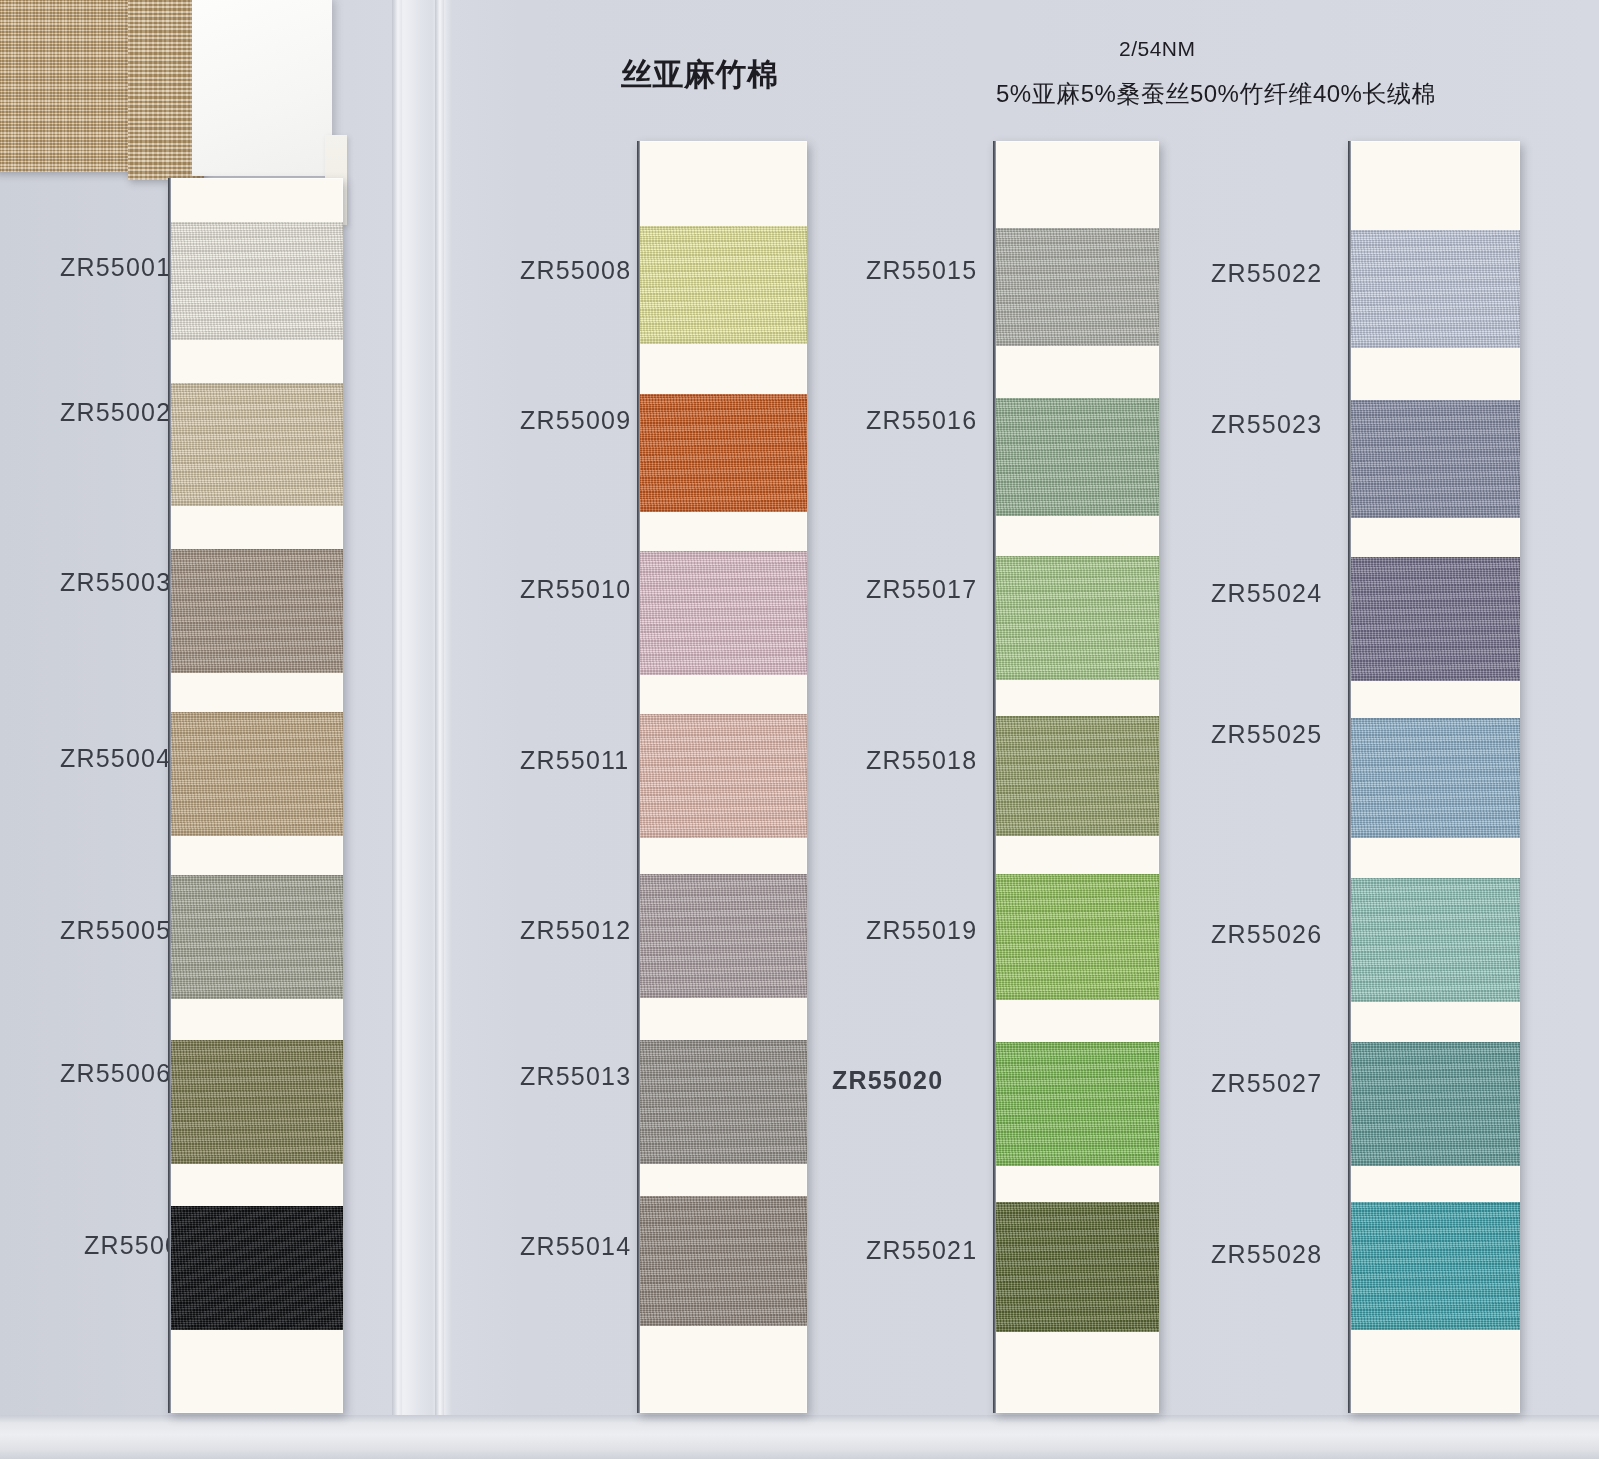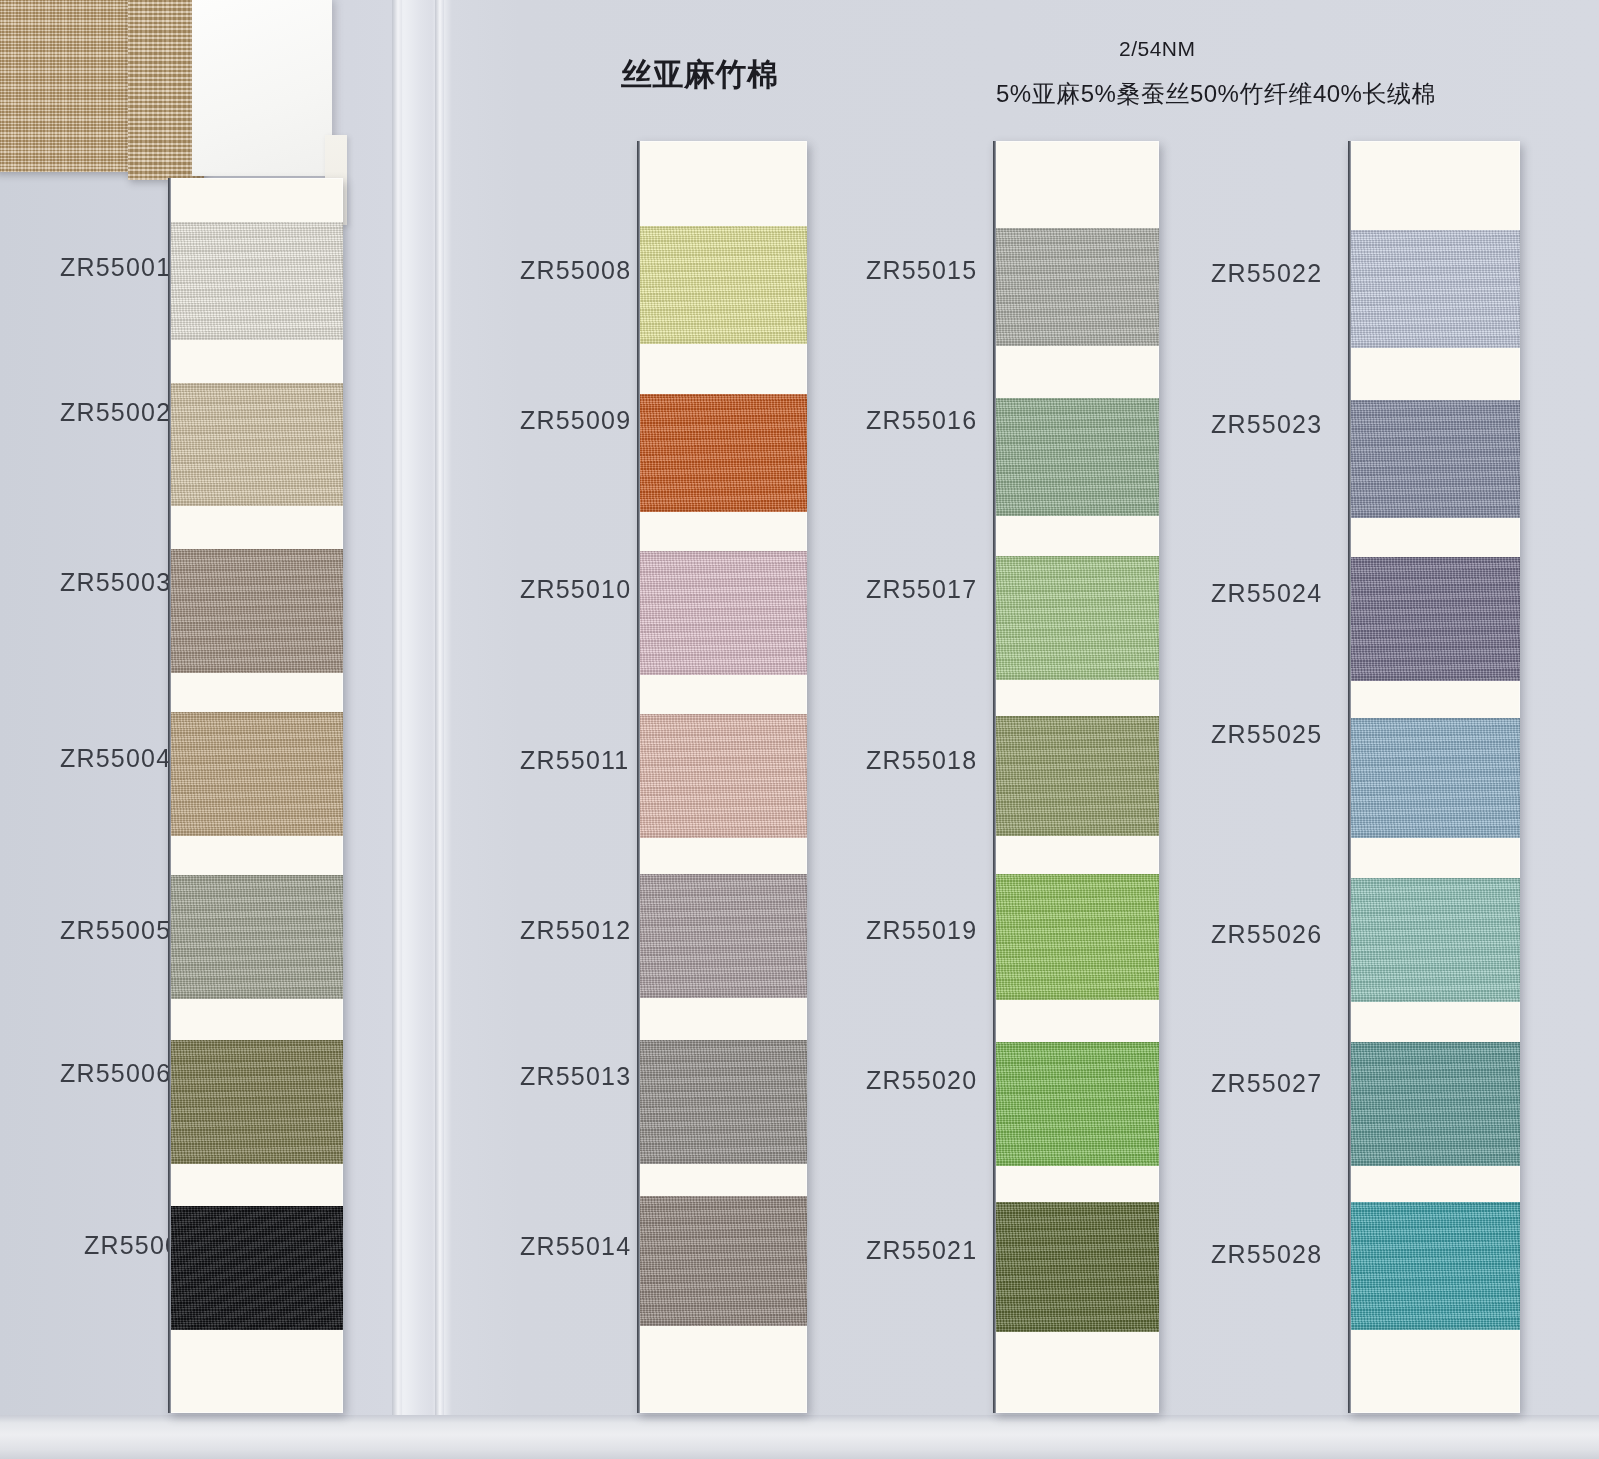--- a/index.html
+++ b/index.html
@@ -148,21 +148,21 @@
       <div class="yarn" style="background-color: rgb(228, 189, 177); top: 573px; height: 124px;"></div>
       <div class="yarn" style="background-color: rgb(173, 161, 164); top: 733px; height: 124px;"></div>
       <div class="yarn" style="background-color: rgb(148, 144, 140); top: 899px; height: 124px;"></div>
       <div class="yarn" style="background-color: rgb(147, 135, 127); top: 1055px; height: 130px;"></div>
     </div>
     <div class="lbl" style="left: 866px; top: 256px;">ZR55015</div>
     <div class="lbl" style="left: 866px; top: 406px;">ZR55016</div>
     <div class="lbl" style="left: 866px; top: 575px;">ZR55017</div>
     <div class="lbl" style="left: 866px; top: 746px;">ZR55018</div>
     <div class="lbl" style="left: 866px; top: 916px;">ZR55019</div>
-    <div class="lbl" style="left: 866px; top: 1066px;">ZR55020</div>
+    <div class="lbl" style="left: 832px; top: 1066px; font-weight: bold;">ZR55020</div>
     <div class="lbl" style="left: 866px; top: 1236px;">ZR55021</div>
     <div class="card" style="left: 993px; top: 141px; width: 166px; height: 1272px;">
       <div class="yarn" style="background-color: rgb(176, 178, 170); top: 87px; height: 118px;"></div>
       <div class="yarn" style="background-color: rgb(148, 177, 147); top: 257px; height: 118px;"></div>
       <div class="yarn" style="background-color: rgb(168, 203, 140); top: 415px; height: 124px;"></div>
       <div class="yarn" style="background-color: rgb(150, 160, 108); top: 575px; height: 120px;"></div>
       <div class="yarn" style="background-color: rgb(147, 196, 93); top: 733px; height: 126px;"></div>
       <div class="yarn" style="background-color: rgb(125, 187, 85); top: 901px; height: 124px;"></div>
       <div class="yarn" style="background-color: rgb(94, 107, 54); top: 1061px; height: 130px;"></div>
     </div>

